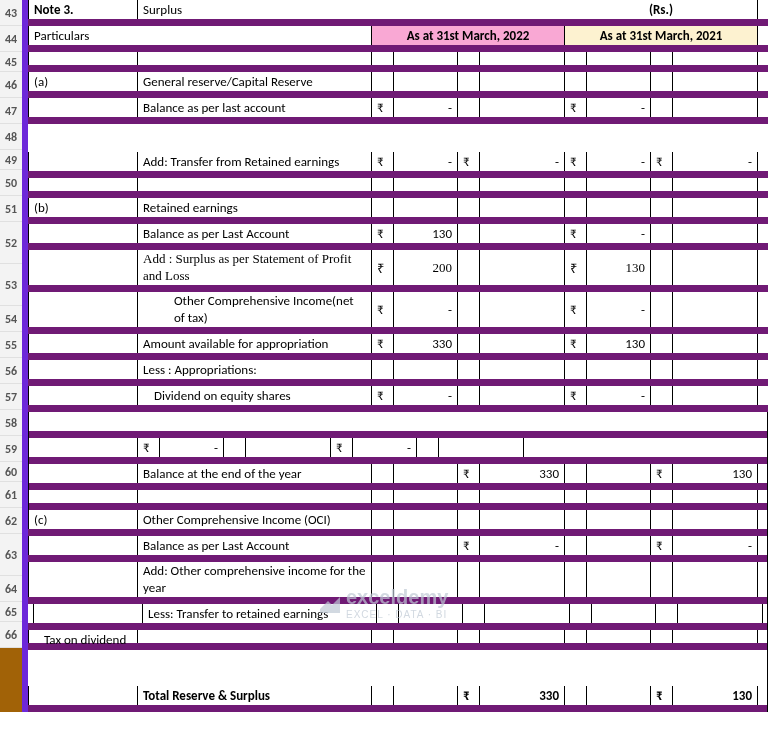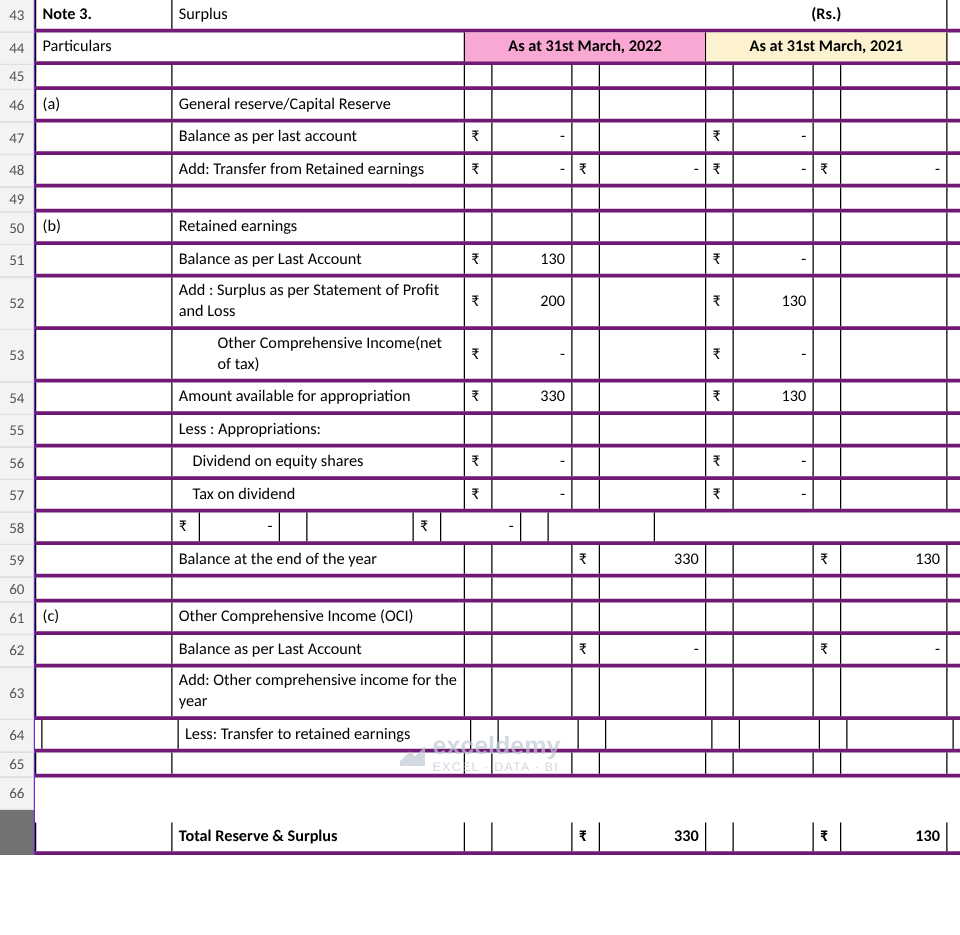--- a/index.html
+++ b/index.html
@@ -7,34 +7,35 @@
     margin: 0;
     font-family: Calibri, Arial, sans-serif;
     font-size: 13px;
     background: #fff;
     color: #000;
     width: 768px;
   }
   .sheet { display: flex; }
   .row-headers {
     flex: 0 0 28px;
-    background: #737373;
-    border-right: 1px solid #6d28d9;
+    background: #a16207;
+    border-right: 6px solid #6d28d9;
+    font-weight: bold;
   }
   .row-header {
     display: flex;
     align-items: center;
     justify-content: center;
     font-size: 12px;
     color: #555;
     border-bottom: 1px solid #e0e0e0;
     background: #f3f3f3;
   }
   .grid { flex: 1; }
-  .row { display: flex; border-bottom: 3px solid #701a75; }
+  .row { display: flex; border-bottom: 7px solid #701a75; }
   .cell {
     border-right: 1px solid #000;
     padding: 3px 5px;
     display: flex;
     align-items: center;
     overflow: hidden;
   }
   .cell:first-child { border-left: 1px solid #000; }
   .c-a { flex: 0 0 110px; }
   .c-b { flex: 0 0 234px; }
@@ -137,21 +138,21 @@
         <div class="cell c-b">Balance as per last account</div>
         <div class="cell c-c">₹</div>
         <div class="cell c-d">-</div>
         <div class="cell c-e"></div>
         <div class="cell c-f"></div>
         <div class="cell c-g">₹</div>
         <div class="cell c-h">-</div>
         <div class="cell c-i"></div>
         <div class="cell c-j"></div>
       </div>
-      <div class="row" style="height: 26px;">
+      <div class="row" style="height: 26px; margin-top: 28px;">
         <div class="cell c-a"></div>
         <div class="cell c-b">Add: Transfer from Retained earnings</div>
         <div class="cell c-c">₹</div>
         <div class="cell c-d">-</div>
         <div class="cell c-e">₹</div>
         <div class="cell c-f">-</div>
         <div class="cell c-g">₹</div>
         <div class="cell c-h">-</div>
         <div class="cell c-i">₹</div>
         <div class="cell c-j">-</div>
@@ -185,56 +186,56 @@
         <div class="cell c-b">Balance as per Last Account</div>
         <div class="cell c-c">₹</div>
         <div class="cell c-d">130</div>
         <div class="cell c-e"></div>
         <div class="cell c-f"></div>
         <div class="cell c-g">₹</div>
         <div class="cell c-h">-</div>
         <div class="cell c-i"></div>
         <div class="cell c-j"></div>
       </div>
+      <div class="row" style="height: 42px; font-family: Liberation Serif, serif;">
+        <div class="cell c-a"></div>
+        <div class="cell c-b  wrap">Add : Surplus as per Statement of Profit and Loss</div>
+        <div class="cell c-c">₹</div>
+        <div class="cell c-d">200</div>
+        <div class="cell c-e"></div>
+        <div class="cell c-f"></div>
+        <div class="cell c-g">₹</div>
+        <div class="cell c-h">130</div>
+        <div class="cell c-i"></div>
+        <div class="cell c-j"></div>
+      </div>
       <div class="row" style="height: 42px;">
         <div class="cell c-a"></div>
-        <div class="cell c-b  wrap">Add : Surplus as per Statement of Profit and Loss</div>
-        <div class="cell c-c">₹</div>
-        <div class="cell c-d">200</div>
+        <div class="cell c-b  wrap indent2">Other Comprehensive Income(net of tax)</div>
+        <div class="cell c-c">₹</div>
+        <div class="cell c-d">-</div>
+        <div class="cell c-e"></div>
+        <div class="cell c-f"></div>
+        <div class="cell c-g">₹</div>
+        <div class="cell c-h">-</div>
+        <div class="cell c-i"></div>
+        <div class="cell c-j"></div>
+      </div>
+      <div class="row" style="height: 26px;">
+        <div class="cell c-a"></div>
+        <div class="cell c-b">Amount available for appropriation</div>
+        <div class="cell c-c">₹</div>
+        <div class="cell c-d">330</div>
         <div class="cell c-e"></div>
         <div class="cell c-f"></div>
         <div class="cell c-g">₹</div>
         <div class="cell c-h">130</div>
         <div class="cell c-i"></div>
         <div class="cell c-j"></div>
       </div>
-      <div class="row" style="height: 42px;">
-        <div class="cell c-a"></div>
-        <div class="cell c-b  wrap indent2">Other Comprehensive Income(net of tax)</div>
-        <div class="cell c-c">₹</div>
-        <div class="cell c-d">-</div>
-        <div class="cell c-e"></div>
-        <div class="cell c-f"></div>
-        <div class="cell c-g">₹</div>
-        <div class="cell c-h">-</div>
-        <div class="cell c-i"></div>
-        <div class="cell c-j"></div>
-      </div>
-      <div class="row" style="height: 26px;">
-        <div class="cell c-a"></div>
-        <div class="cell c-b">Amount available for appropriation</div>
-        <div class="cell c-c">₹</div>
-        <div class="cell c-d">330</div>
-        <div class="cell c-e"></div>
-        <div class="cell c-f"></div>
-        <div class="cell c-g">₹</div>
-        <div class="cell c-h">130</div>
-        <div class="cell c-i"></div>
-        <div class="cell c-j"></div>
-      </div>
       <div class="row" style="height: 26px;">
         <div class="cell c-a"></div>
         <div class="cell c-b">Less : Appropriations:</div>
         <div class="cell c-c"></div>
         <div class="cell c-d"></div>
         <div class="cell c-e"></div>
         <div class="cell c-f"></div>
         <div class="cell c-g"></div>
         <div class="cell c-h"></div>
         <div class="cell c-i"></div>
@@ -245,21 +246,21 @@
         <div class="cell c-b  indent1">Dividend on equity shares</div>
         <div class="cell c-c">₹</div>
         <div class="cell c-d">-</div>
         <div class="cell c-e"></div>
         <div class="cell c-f"></div>
         <div class="cell c-g">₹</div>
         <div class="cell c-h">-</div>
         <div class="cell c-i"></div>
         <div class="cell c-j"></div>
       </div>
-      <div class="row" style="height: 26px;">
+      <div class="row" style="height: 26px; flex-direction: column;">
         <div class="cell c-a"></div>
         <div class="cell c-b  indent1">Tax on dividend</div>
         <div class="cell c-c">₹</div>
         <div class="cell c-d">-</div>
         <div class="cell c-e"></div>
         <div class="cell c-f"></div>
         <div class="cell c-g">₹</div>
         <div class="cell c-h">-</div>
         <div class="cell c-i"></div>
         <div class="cell c-j"></div>

